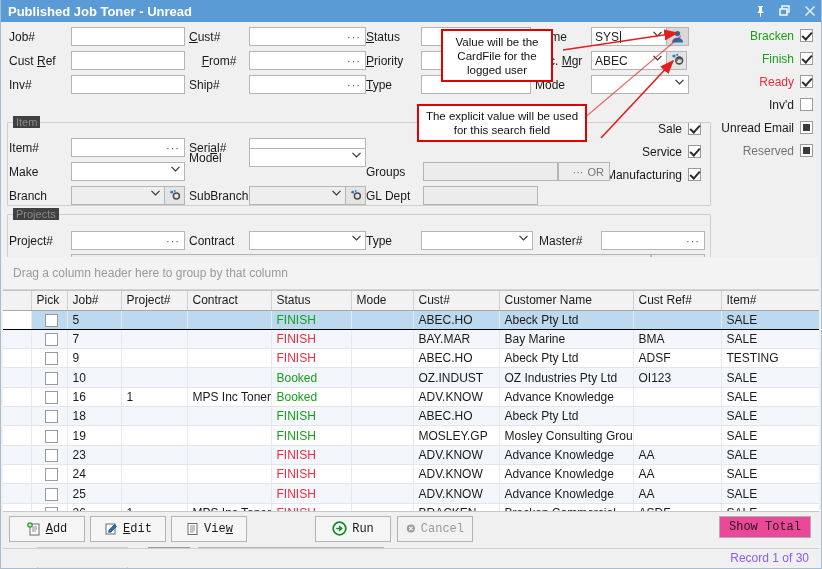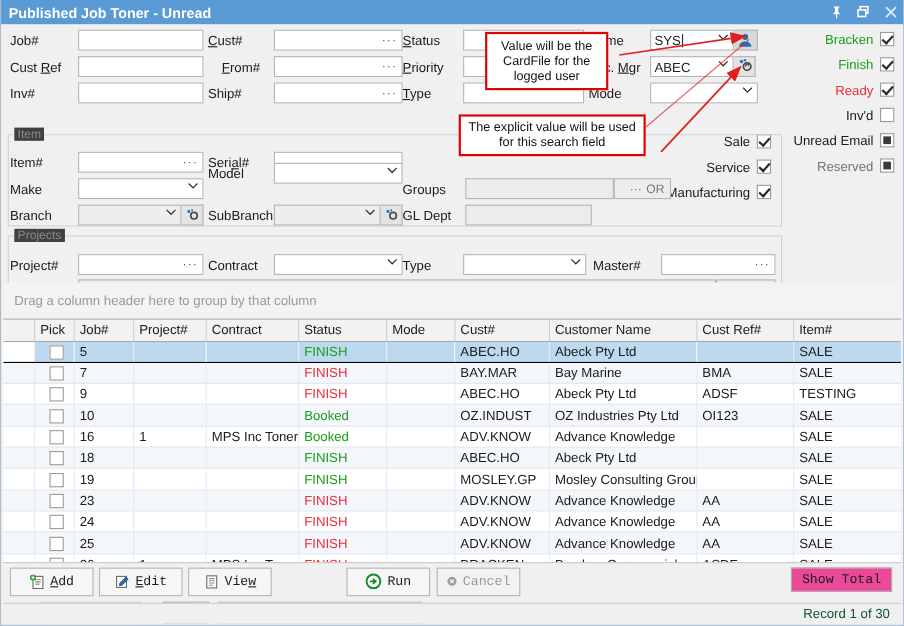--- a/index.html
+++ b/index.html
@@ -132,21 +132,21 @@
      padding:3px 7px; color:#1a1a1a; }
 
   .spin { display:flex; align-items:center; border:1px solid #9a9a9a; height:20px; background:#fff; }
   .spin .val { background:#ffff00; width:26px; text-align:center; font-size:12px; color:#333; }
   .spin .updn { width:14px; display:flex; flex-direction:column; align-items:center;
      justify-content:center; border-left:1px solid #c9c9c9; height:100%; background:#fff; }
 
   .statusbar { position:absolute; left:2px; right:2px; height:19px;
      background:#f0f0f0; border-top:1px solid #cfcfcf; display:flex;
      align-items:center; justify-content:flex-end; padding-right:10px;
-     font-size:12px; color:#14532d; }
+     font-size:12px; color:#8b5cf6; }
 
   .showtotal { border:1px solid #b0b0b0; background:#ec4899; font-size:12px;
      padding:3px 9px; height:22px; display:flex; align-items:center; }
 </style>
 </head>
 <body>
 
 <div id="app">
 
   <div class="titlebar">

